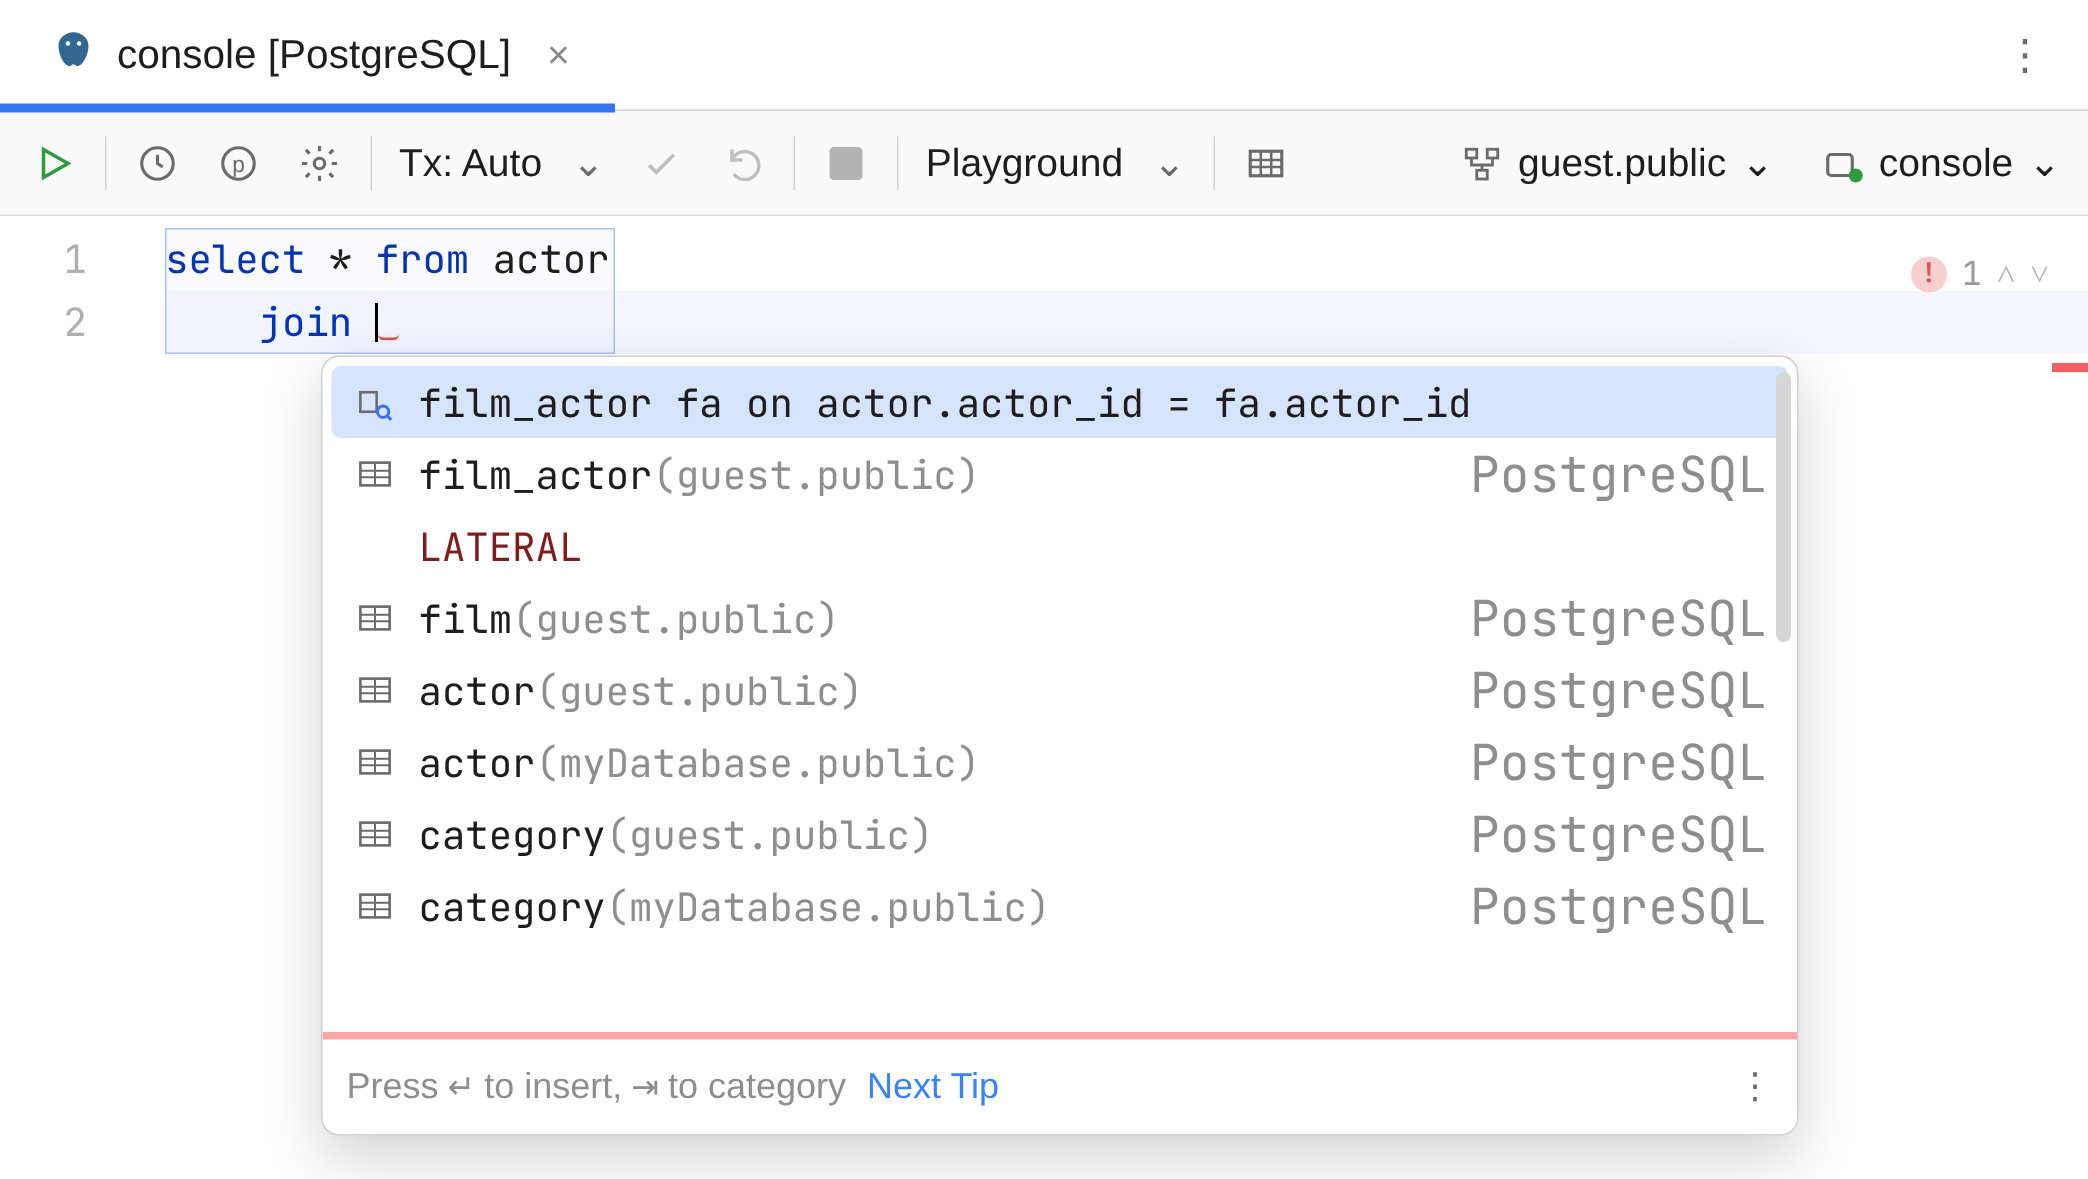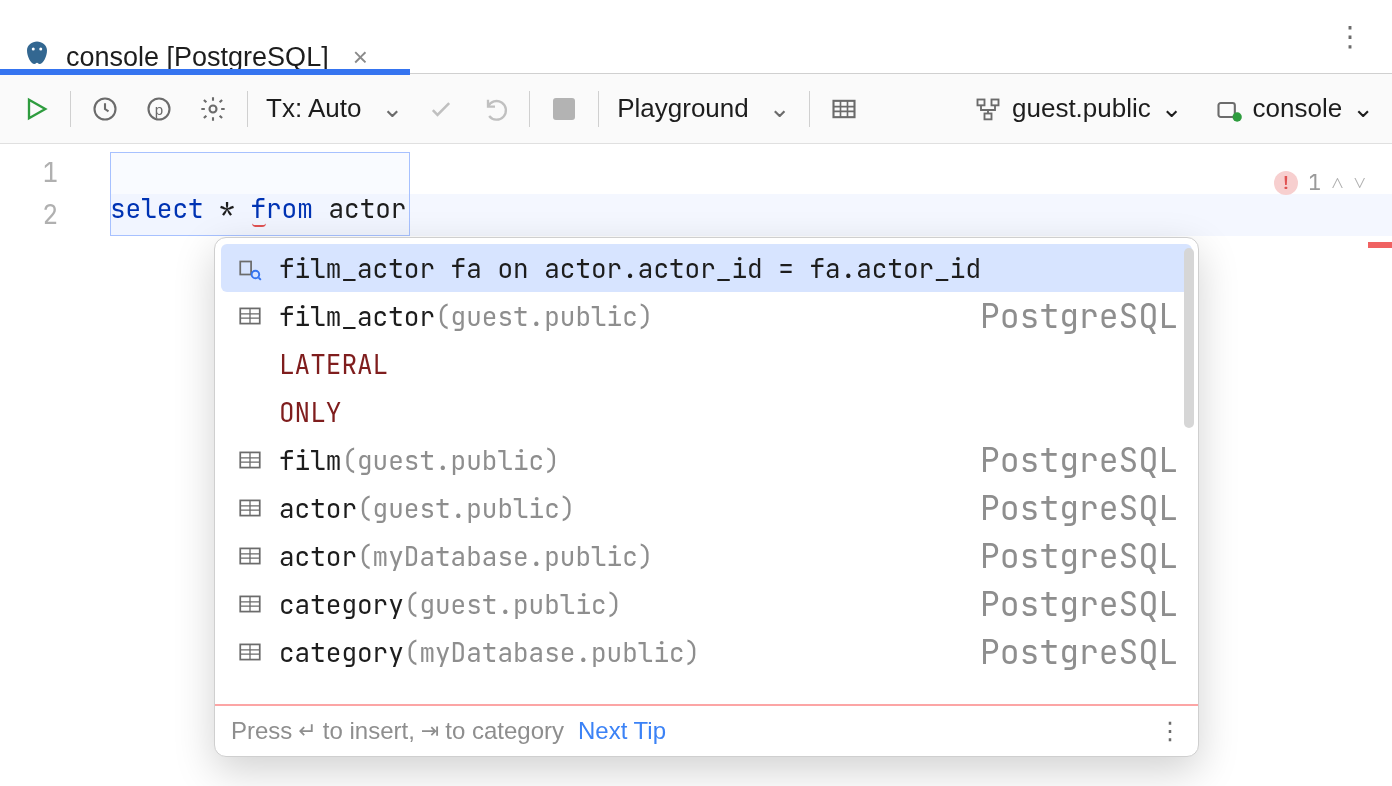--- a/index.html
+++ b/index.html
@@ -1,21 +1,21 @@
 <!DOCTYPE html>
 <html><head>
 <meta charset="utf-8">
 <style>
   * { box-sizing: border-box; margin: 0; padding: 0; }
   html, body { width: 1392px; height: 786px; font-family: -apple-system, BlinkMacSystemFont, "Segoe UI", sans-serif; background: #fff; color: #1d1d1d; overflow: hidden; }
   .mono { font-family: "JetBrains Mono", Menlo, Consolas, monospace; }
 
   
   .tabbar { display: flex; align-items: center; height: 74px; border-bottom: 1px solid #d0d0d0; position: relative; }
-  .tab { display: flex; align-items: flex-end; height: 100%; padding: 0 26px 0 22px; gap: 14px; position: relative; }
+  .tab { display: flex; align-items: center; height: 100%; padding: 0 26px 0 34px; gap: 14px; position: relative; }
   .tab-label { font-size: 27px; color: #1d1d1d; }
   .tab-close { color: #8a8a8a; font-size: 26px; margin-left: 10px; cursor: pointer; }
   .tab-underline { position: absolute; bottom: -2px; left: 0; height: 6px; width: 410px; background: #3574f0; }
   .more-dots { position: absolute; right: 28px; top: 0; bottom: 0; display: flex; align-items: center; color: #6b6b6b; font-size: 28px; cursor: pointer; }
 
   
   .toolbar { display: flex; align-items: center; height: 70px; border-bottom: 1px solid #e0e0e0; background: #fafafa; gap: 0; padding: 0 18px 0 20px; }
   .tb-group { display: flex; align-items: center; gap: 22px; }
   .tb-sep { width: 1px; height: 36px; background: #d0d0d0; margin: 0 18px; }
   .tb-btn { display: flex; align-items: center; justify-content: center; width: 32px; height: 32px; color: #6b6b6b; cursor: pointer; }
@@ -27,21 +27,21 @@
   .tb-combo svg { width: 28px; height: 28px; }
 
   
   .stop-sq { width: 22px; height: 22px; background: #b3b3b3; border-radius: 3px; }
 
   
   .editor { display: flex; position: relative; height: calc(786px - 74px - 70px); }
   .gutter { width: 110px; padding: 8px 0; text-align: right; font-size: 26px; line-height: 42px; color: #b0b0b0; }
   .gutter .ln { padding-right: 52px; }
   .code { flex: 1; padding: 8px 0; font-size: 26px; line-height: 42px; position: relative; }
-  .code-row { white-space: pre; height: 42px; display: flex; align-items: center; margin-top: 36px; }
+  .code-row { white-space: pre; height: 42px; display: flex; align-items: center; }
   .hl-area { position: absolute; left: 0; top: 8px; height: 84px; width: 300px; border: 1px solid #a7c1ff; background: rgba(230,240,255,0.25); }
   .row2-bg { position: absolute; left: 0; right: 0; top: 50px; height: 42px; background: #f4f7ff; }
   .kw { color: #0033b3; }
   .txt { color: #1d1d1d; }
   .cursor { display: inline-block; width: 2px; height: 26px; background: #000; vertical-align: middle; }
   .squiggle { position: absolute; top: 79px; left: 142px; width: 14px; height: 4px; border-bottom: 2px solid #e05252; border-radius: 0 0 4px 4px; }
 
   .inspections { position: absolute; right: 26px; top: 18px; display: flex; align-items: center; gap: 10px; color: #9a9a9a; font-size: 22px; }
   .err-badge { width: 24px; height: 24px; border-radius: 50%; background: #f7cfcf; color: #e05252; display: flex; align-items: center; justify-content: center; font-weight: bold; font-size: 18px; }
   .arrow { color: #b0b0b0; cursor: pointer; }
@@ -51,21 +51,21 @@
   .popup { position: absolute; left: 214px; top: 237px; width: 985px; height: 520px; background: #fff; border: 1px solid #cfcfcf; border-radius: 12px; box-shadow: 0 14px 40px rgba(0,0,0,0.18); overflow: hidden; display: flex; flex-direction: column; }
   .popup-list { flex: 1; overflow: hidden; padding: 6px; }
   .popup-item { display: flex; align-items: center; height: 48px; padding: 0 14px; gap: 14px; border-radius: 6px; }
   .popup-item.selected { background: #d7e4ff; }
   .popup-icon { width: 30px; display: flex; align-items: center; justify-content: center; color: #6b6b6b; flex-shrink: 0; }
   .popup-icon svg { width: 26px; height: 26px; }
   .popup-main { flex: 1; font-size: 26px; display: flex; align-items: baseline; gap: 0; }
   .comp-bold { font-weight: 400; color: #7f1d1d; }
   .comp-dim  { color: #8e8e8e; }
   .popup-right { font-size: 33px; color: #8e8e8e; flex-shrink: 0; }
-  .popup-foot { border-top: 2px solid #fca5a5; height: 52px; display: flex; align-items: center; padding: 0 16px; gap: 14px; font-size: 24px; }
+  .popup-foot { border-top: 5px solid #fca5a5; height: 68px; display: flex; align-items: center; padding: 0 16px; gap: 14px; font-size: 24px; }
   .foot-hint { color: #8e8e8e; display: flex; align-items: center; gap: 6px; }
   .foot-link { color: #3b82f6; cursor: pointer; }
   .foot-more { margin-left: auto; color: #6b6b6b; font-size: 24px; cursor: pointer; }
   .chev { display: inline-block; }
   .key-g { display: inline-flex; align-items: center; justify-content: center; font-size: 22px; color: #8e8e8e; }
 
   
   .scroll-stub { position: absolute; right: 4px; top: 10px; width: 10px; height: 180px; background: #d6d6d6; border-radius: 5px; }
 </style>
 </head>
@@ -175,20 +175,23 @@
   <div class="gutter mono">
     <div class="ln">1</div>
     <div class="ln">2</div>
   </div>
   <div class="code mono">
     <div class="row2-bg"></div>
     <div class="hl-area"></div>
     <div class="code-row" style="position:relative;z-index:1">
       <span class="kw">select</span><span class="txt"> * </span><span class="kw">from</span><span class="txt"> actor</span>
     </div>
+    <div class="code-row" style="position:relative;z-index:1">
+      <span>    </span><span class="kw">join</span><span> </span><span class="cursor"></span>
+    </div>
     <div class="squiggle"></div>
 
     <div class="inspections">
       <span class="err-badge">!</span>
       <span>1</span>
       <span class="arrow">˄</span>
       <span class="arrow">˅</span>
     </div>
     <div class="minimap-err"></div>
   </div>
@@ -219,26 +222,20 @@
         <span class="popup-main">
           <span class="txt">film_actor</span>
           <span class="comp-dim"> (guest.public)</span>
         </span>
         <span class="popup-right">PostgreSQL</span>
       </div>
       <div class="popup-item">
         <span class="popup-icon"></span>
         <span class="popup-main">
           <span class="comp-bold">LATERAL</span>
-        </span>
-      </div>
-      <div class="popup-item">
-        <span class="popup-icon"></span>
-        <span class="popup-main">
-          <span class="comp-bold">ONLY</span>
         </span>
       </div>
       <div class="popup-item">
         <span class="popup-icon">
           <svg viewBox="0 0 24 24">
             <rect x="3" y="5" width="18" height="14" fill="none" stroke="#6b6b6b" stroke-width="1.6"></rect>
             <path d="M3 10h18M3 14h18M12 5v14" stroke="#6b6b6b" stroke-width="1.2"></path>
           </svg>
         </span>
         <span class="popup-main">

